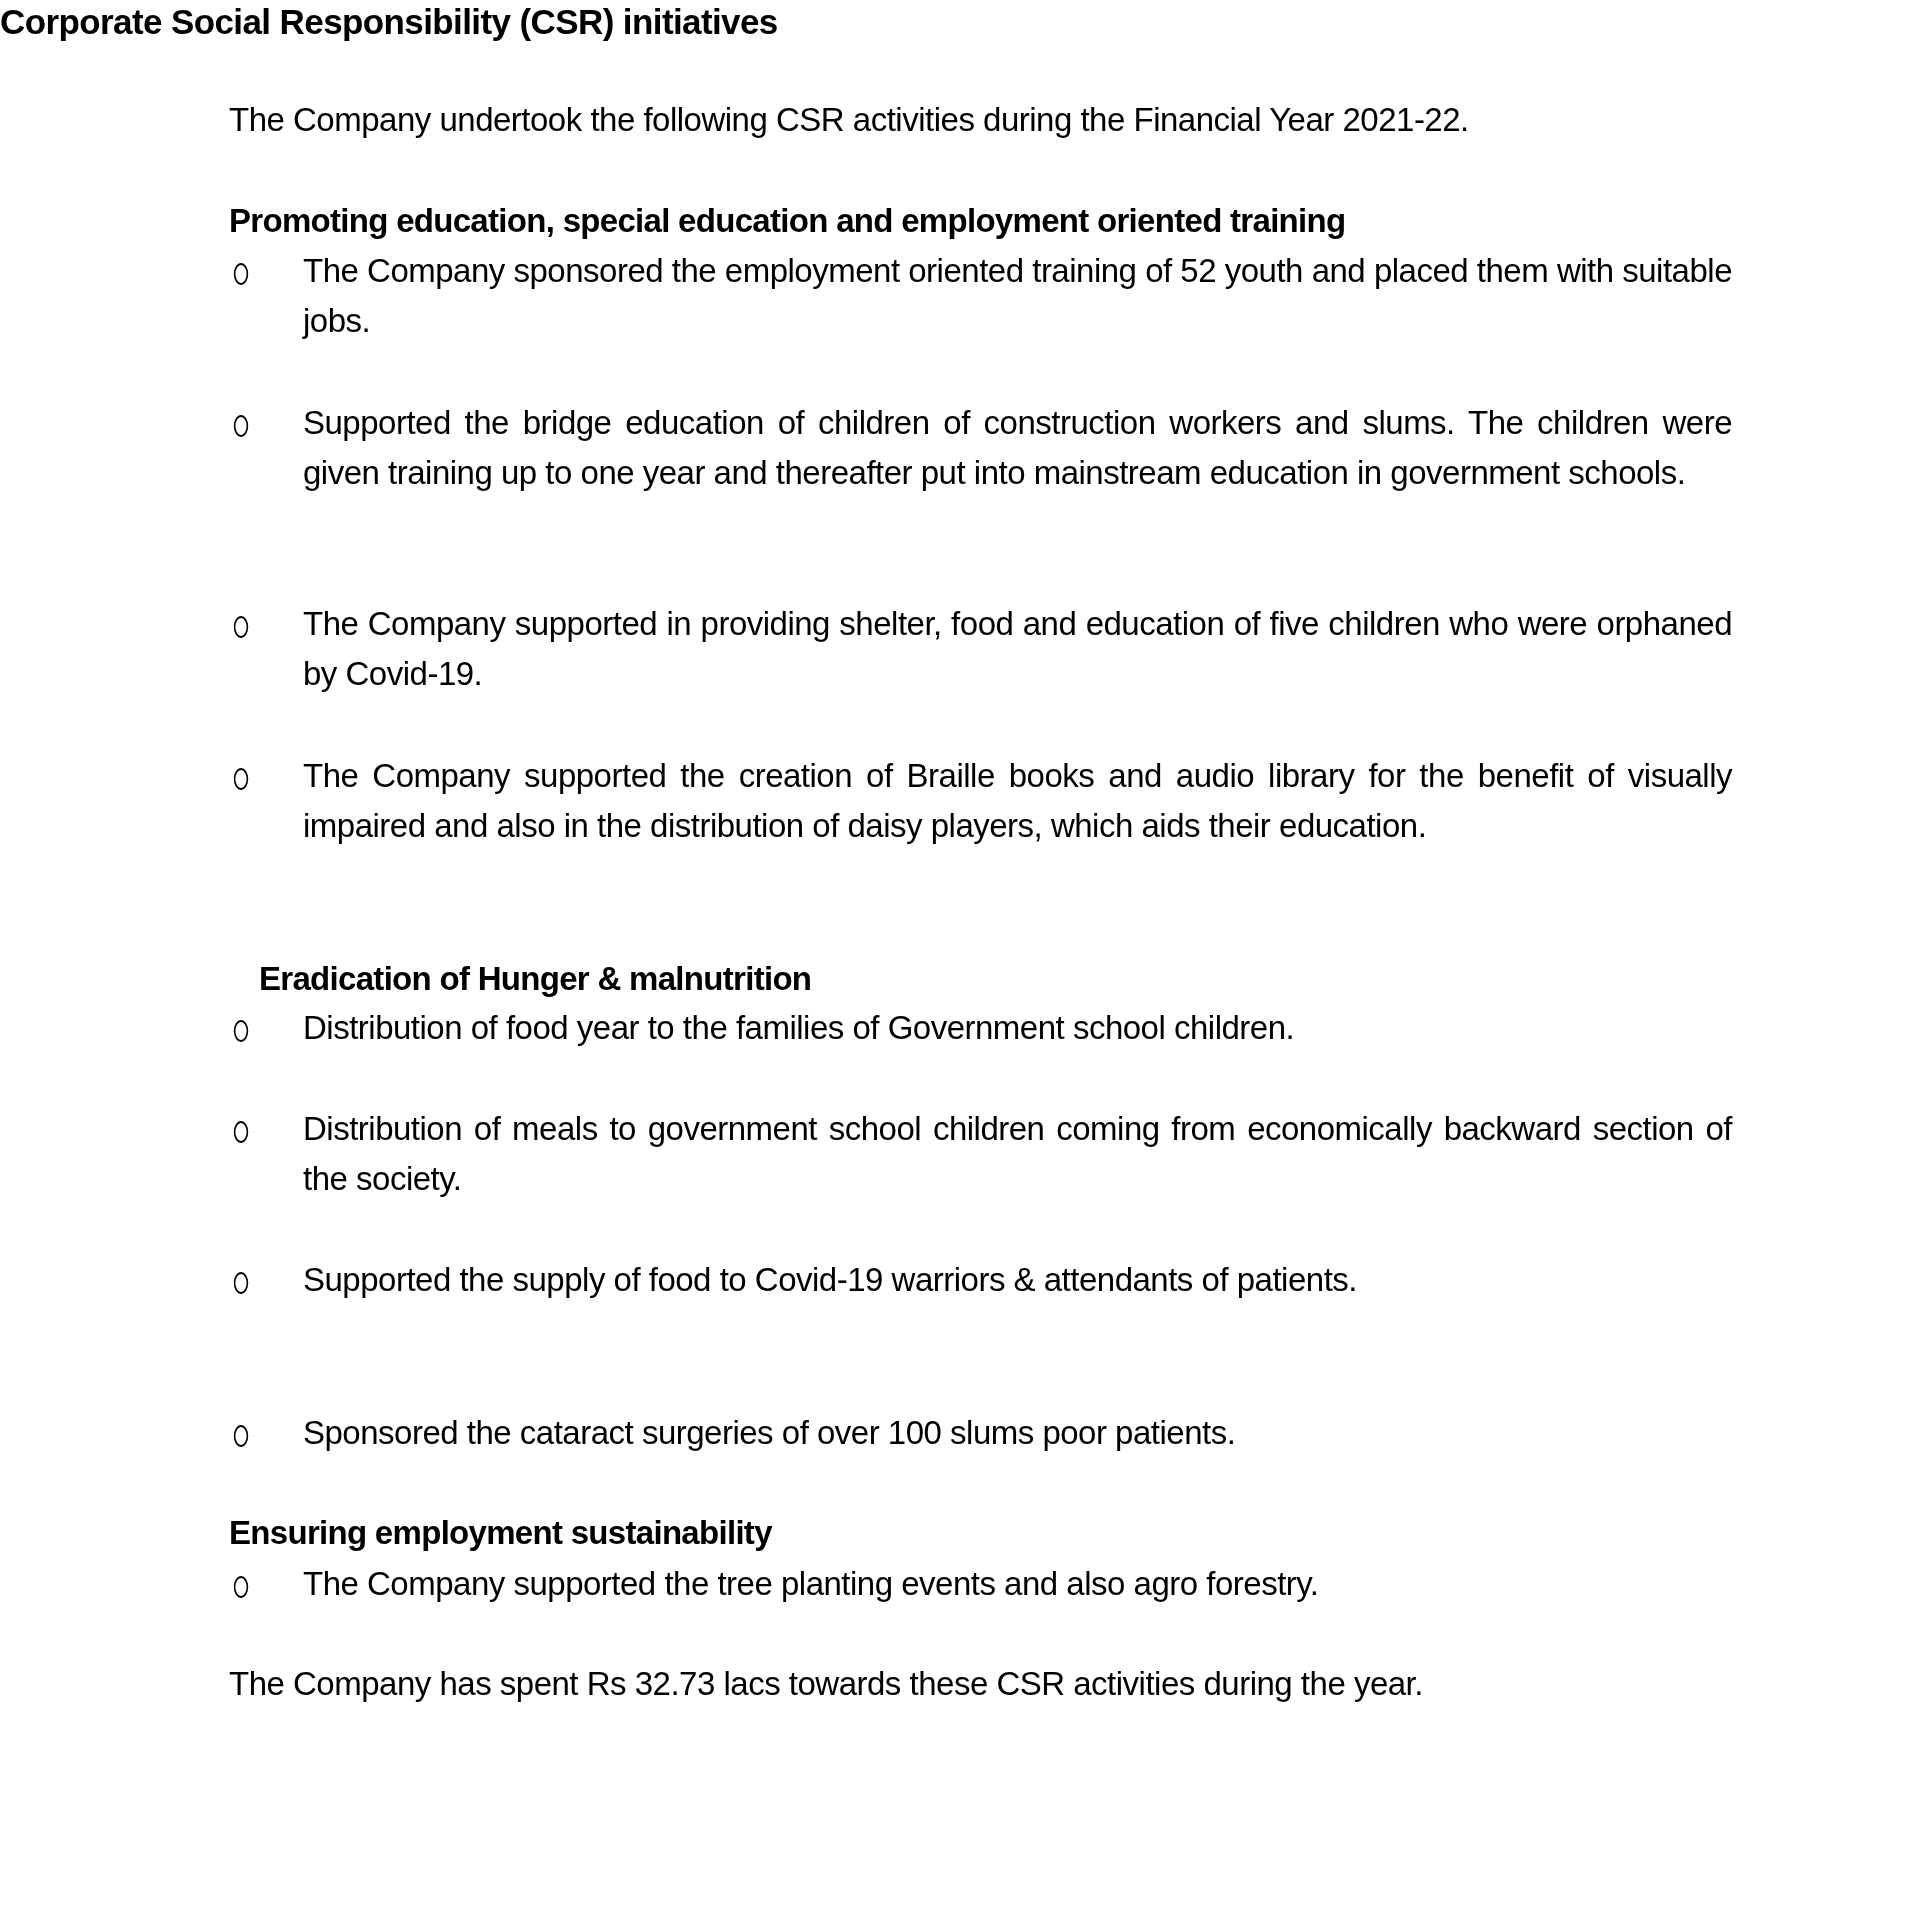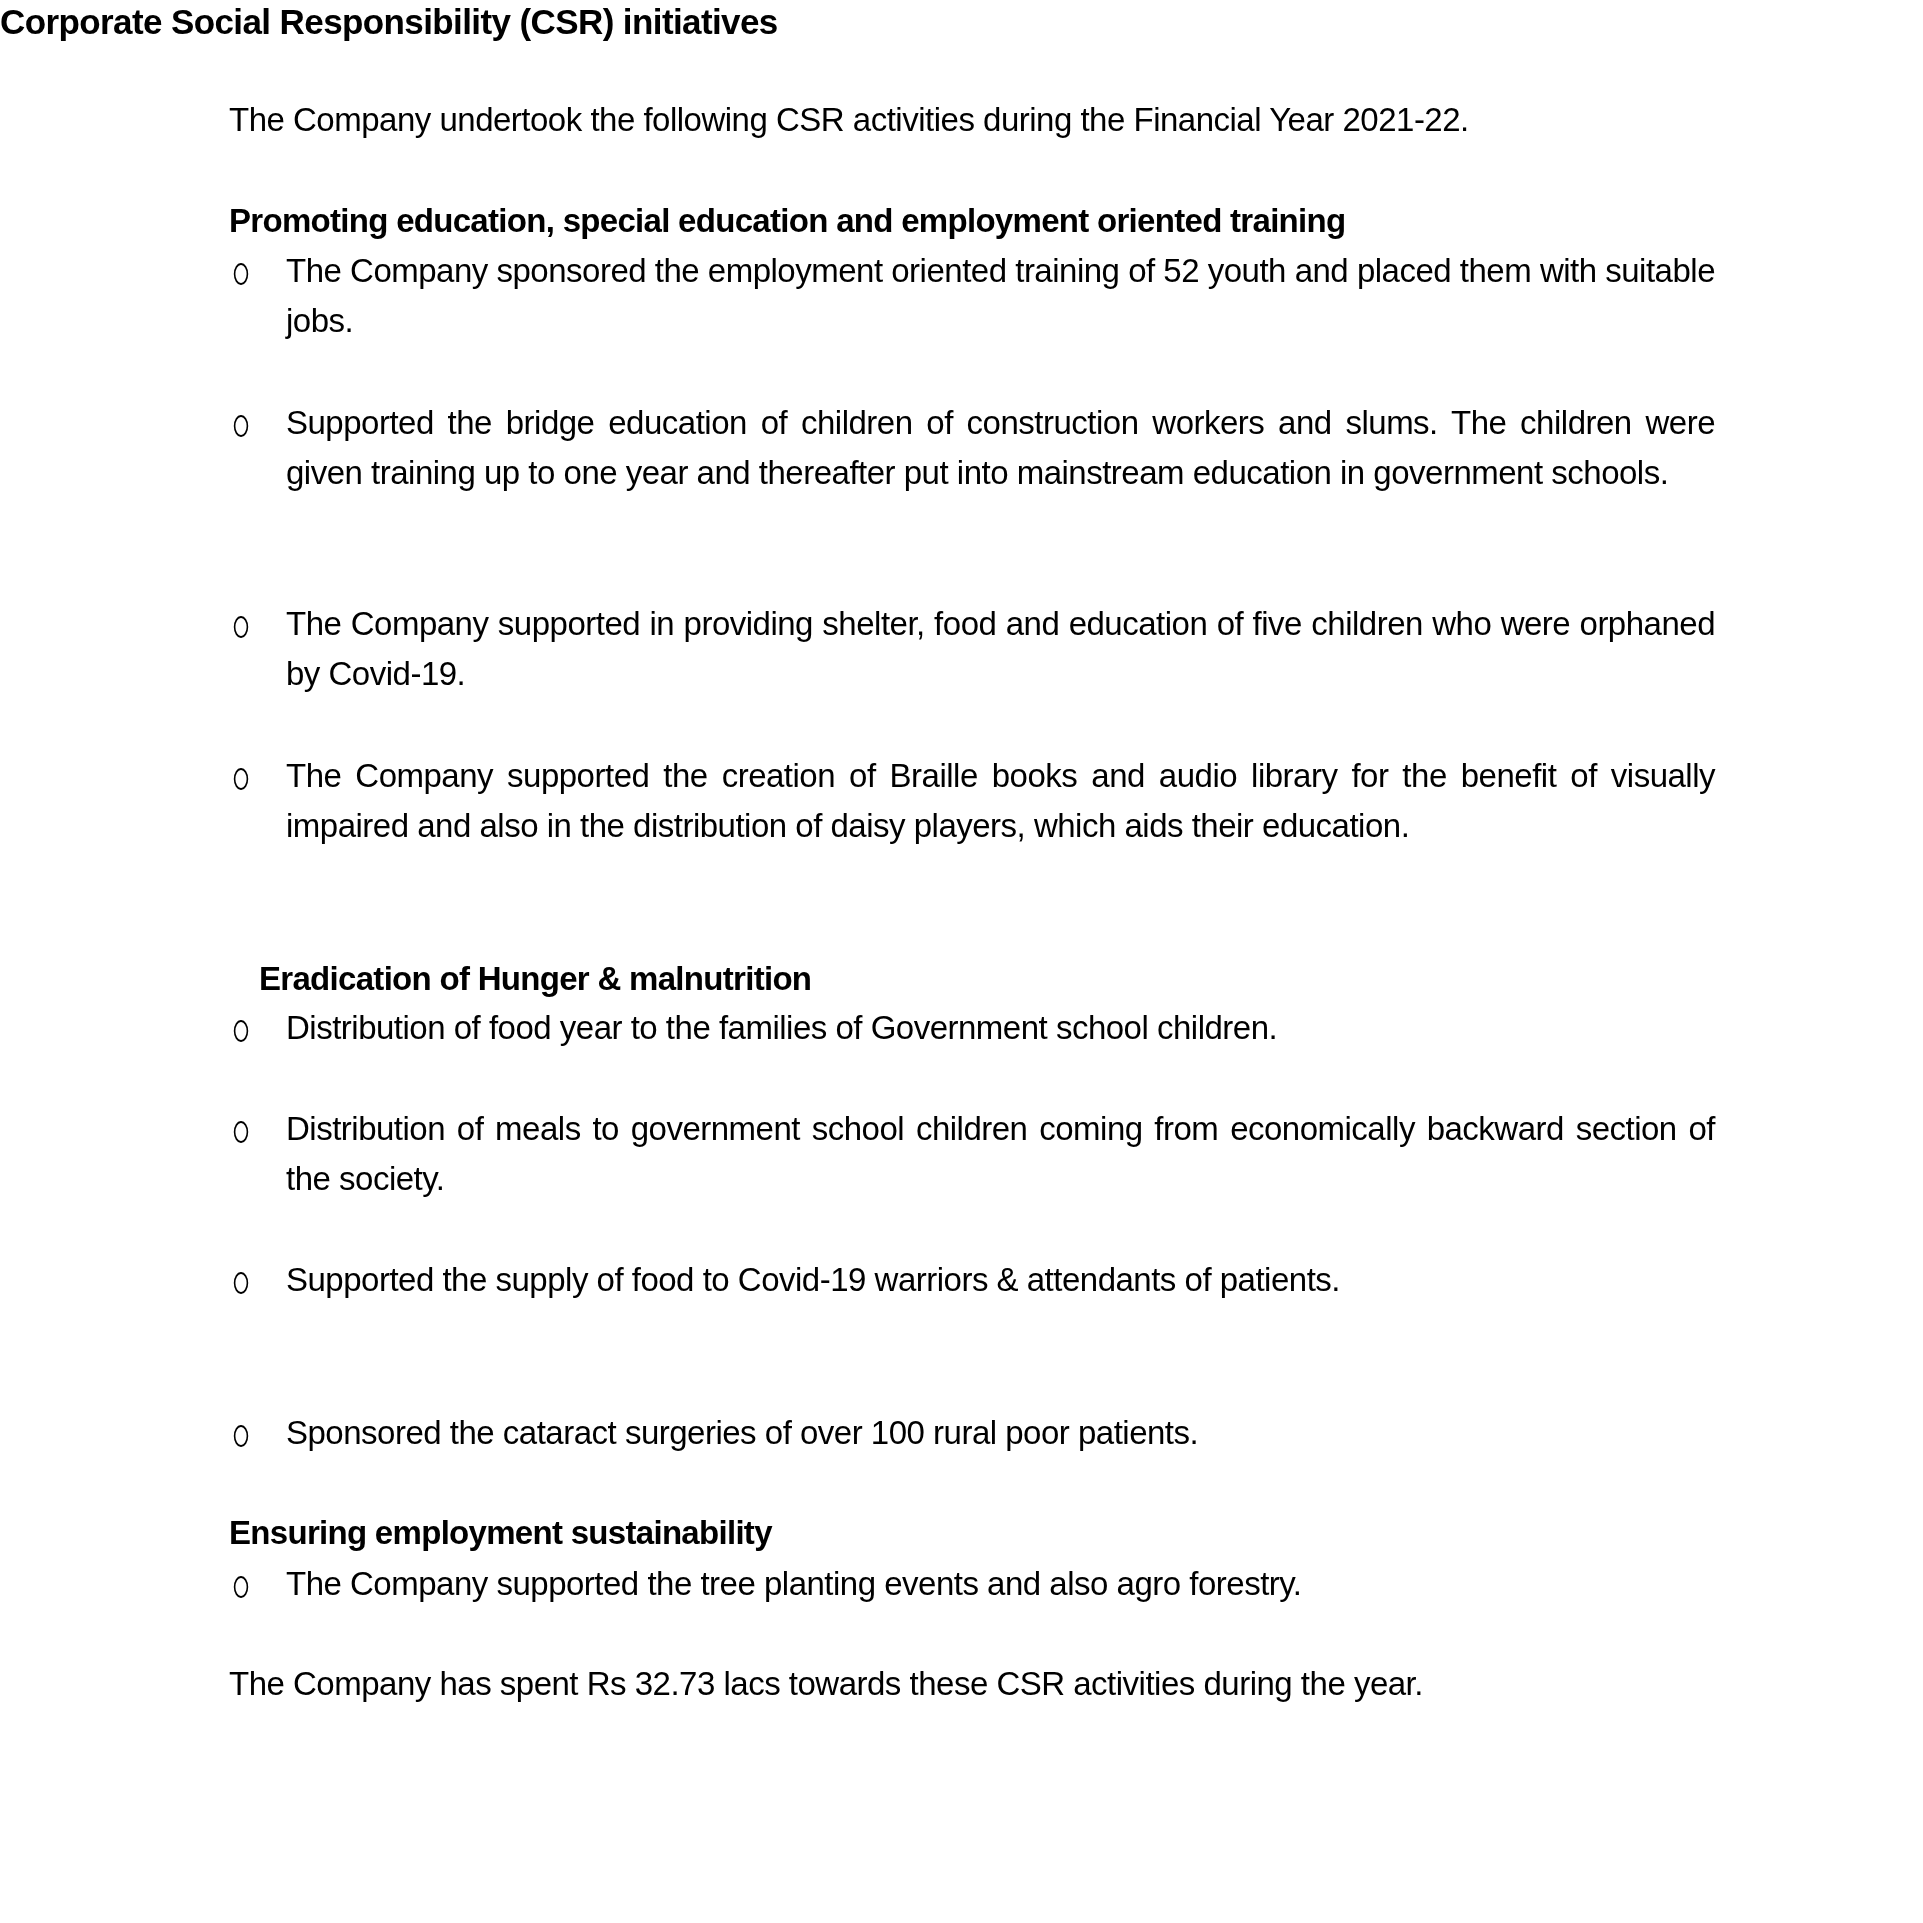--- a/index.html
+++ b/index.html
@@ -20,21 +20,21 @@
     letter-spacing: -0.6px;
   }
   .heading { font-weight: bold; letter-spacing: -0.7px; }
   .bullet-block { position: absolute; left: 229px; width: 1486px; }
   .bullet-marker {
     position: absolute; left: 3px; width: 18px; height: 22.5px;
     border: 2.3px solid #000; border-radius: 50%; box-sizing: border-box;
     transform: scaleX(0.8);
   }
   .bullet-text {
-    position: absolute; left: 57px; width: 1429px;
+    position: absolute; left: 74px; width: 1429px;
     font-size: 33px; line-height: 50px; text-align: justify;
     text-align-last: left; letter-spacing: -0.5px;
   }
 </style>
 </head>
 <body>
 
 <div class="page">
 
   <div class="title">Corporate Social Responsibility (CSR) initiatives</div>
@@ -76,21 +76,21 @@
   </div>
 
   <div class="bullet-block" style="top:1255px;">
     <span class="bullet-marker" style="top:16.5px;"></span>
     <div class="bullet-text">Supported the supply of food to Covid-19 warriors &amp; attendants of patients.</div>
   </div>
 
 
   <div class="bullet-block" style="top:1408px;">
     <span class="bullet-marker" style="top:16.5px;"></span>
-    <div class="bullet-text">Sponsored the cataract surgeries of over 100 rural poor patients.</div>
+    <div class="bullet-text">Sponsored the cataract surgeries of over 100 slums poor patients.</div>
   </div>
 
   <div class="line heading" style="top:1508px;">Ensuring employment sustainability</div>
 
   <div class="bullet-block" style="top:1559px;">
     <span class="bullet-marker" style="top:16.5px;"></span>
     <div class="bullet-text">The Company supported the tree planting events and also agro forestry.</div>
   </div>
 
   <div class="line" style="top:1659px;">The Company has spent Rs 32.73 lacs towards these CSR activities during the year.</div>

